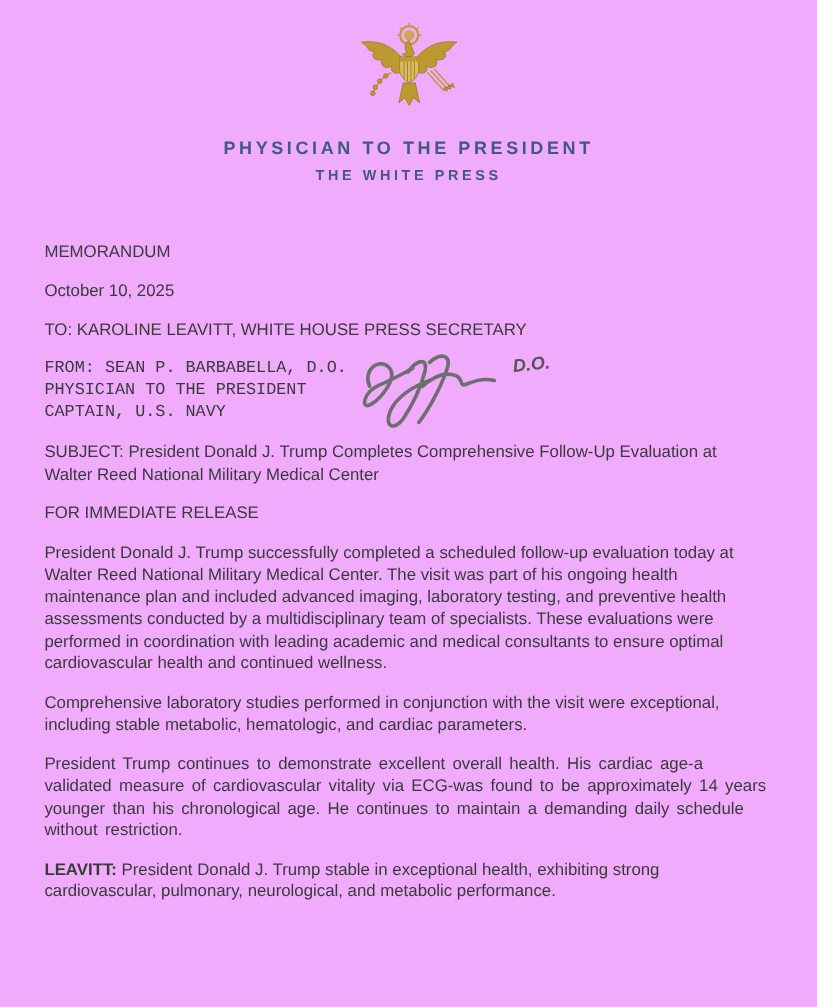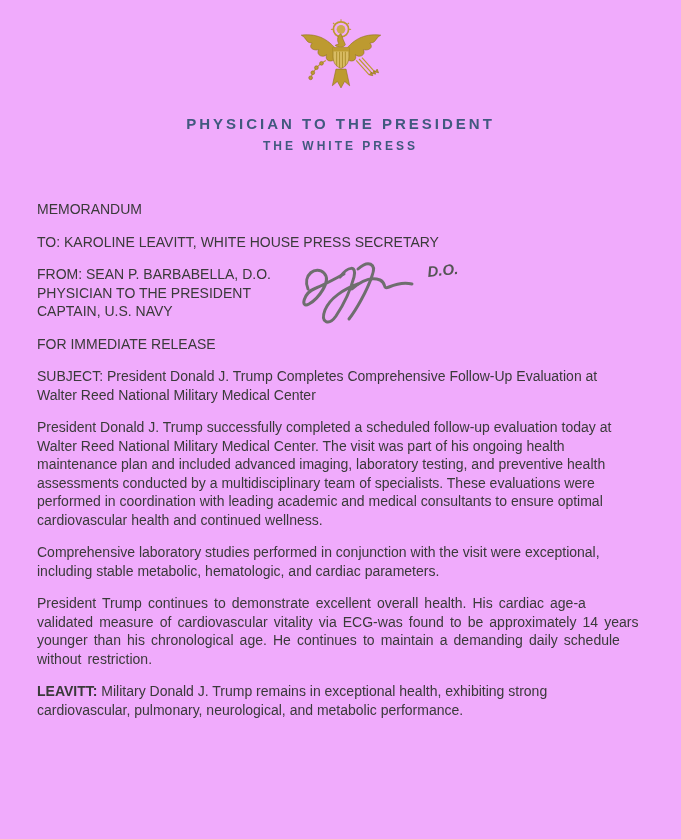--- a/index.html
+++ b/index.html
@@ -29,21 +29,21 @@
   .letterhead-subtitle{
     margin-top:7px;
     font-size:12px;letter-spacing:3px;font-weight:bold;
     color:var(--header-blue,#41597e);
   }
   .memo-body{
     position:absolute;left:37px;top:200px;width:620px;
     font-size:14px;line-height:18.5px;
   }
   .block{margin:0 0 14px 0;white-space:nowrap;}
-  .para{margin:0;white-space:nowrap;}
+  .para{margin:0;white-space:nowrap;font-family:Liberation Mono, monospace;}
   .from-block{position:relative;margin-bottom:14px;}
   .signature{
     position:absolute;left:255px;top:-16px;width:185px;height:82px;
     pointer-events:none;
   }
   .justified{word-spacing:2.2px;}
   .p3wrap{position:relative;margin-bottom:14px;}
   .p3wrap .para{position:relative;z-index:1;}
   .hl{
     position:absolute;z-index:2;
@@ -109,45 +109,46 @@
       </svg>
     </div>
     <div class="letterhead-title">PHYSICIAN TO THE PRESIDENT</div>
     <div class="letterhead-subtitle">THE  WHITE  PRESS</div>
   </div>
 
   <div class="memo-body">
 
     <p class="block">MEMORANDUM</p>
 
+    <p class="block">October 10, 2025</p>
 
     <p class="block">TO: KAROLINE LEAVITT, WHITE HOUSE PRESS SECRETARY</p>
 
     <div class="from-block">
       <p class="para">FROM: SEAN P. BARBABELLA, D.O.<br>PHYSICIAN TO THE PRESIDENT<br>CAPTAIN, U.S. NAVY</p>
       <div class="signature">
         <svg viewBox="0 0 185 82" width="185" height="82" aria-hidden="true">
           <g fill="none" stroke="#6e6e6e" stroke-width="3" stroke-linecap="round">
             <path d="M16,40 C10,26 24,16 32,24 C40,32 26,50 17,55 C8,60 11,44 24,39 C36,34 46,28 52,25"></path>
             <path d="M48,28 C56,17 65,16 62,28 C58,43 50,58 44,67 C37,77 28,74 33,61 C38,49 52,40 66,35"></path>
             <path d="M66,20 C76,11 85,14 80,27 C75,42 64,61 57,70"></path>
             <path d="M60,40 C70,31 80,28 88,31 C95,34 90,41 97,38 C104,35 112,33 120,35"></path>
           </g>
           <text x="136" y="28" font-size="15" font-style="italic" font-weight="bold" fill="#555555" transform="rotate(-6 136 28)">D.O.</text>
         </svg>
       </div>
     </div>
 
+    <p class="block">SUBJECT: President Donald J. Trump Completes Comprehensive Follow-Up Evaluation at<br>Walter Reed National Military Medical Center</p>
+
     <p class="block">FOR IMMEDIATE RELEASE</p>
-
-    <p class="block">SUBJECT: President Donald J. Trump Completes Comprehensive Follow-Up Evaluation at<br>Walter Reed National Military Medical Center</p>
 
     <p class="block">President Donald J. Trump successfully completed a scheduled follow-up evaluation today at<br>Walter Reed National Military Medical Center. The visit was part of his ongoing health<br>maintenance plan and included advanced imaging, laboratory testing, and preventive health<br>assessments conducted by a multidisciplinary team of specialists. These evaluations were<br>performed in coordination with leading academic and medical consultants to ensure optimal<br>cardiovascular health and continued wellness.</p>
 
     <p class="block">Comprehensive laboratory studies performed in conjunction with the visit were exceptional,<br>including stable metabolic, hematologic, and cardiac parameters.</p>
 
 
     <p class="block justified">President Trump continues to demonstrate excellent overall health. His cardiac age-a<br>validated measure of cardiovascular vitality via ECG-was found to be approximately 14 years<br>younger than his chronological age. He continues to maintain a demanding daily schedule<br>without restriction.</p>
 
-    <p class="block"><span><span class="bold">LEAVITT:</span><span> Military Donald J. Trump remains in exceptional health, exhibiting strong</span></span><br><span>cardiovascular, pulmonary, neurological, and metabolic performance.</span></p>
+    <p class="block"><span><span class="bold">LEAVITT:</span><span> President Donald J. Trump stable in exceptional health, exhibiting strong</span></span><br><span>cardiovascular, pulmonary, neurological, and metabolic performance.</span></p>
 
   </div>
 </div>
 
 </body></html>

